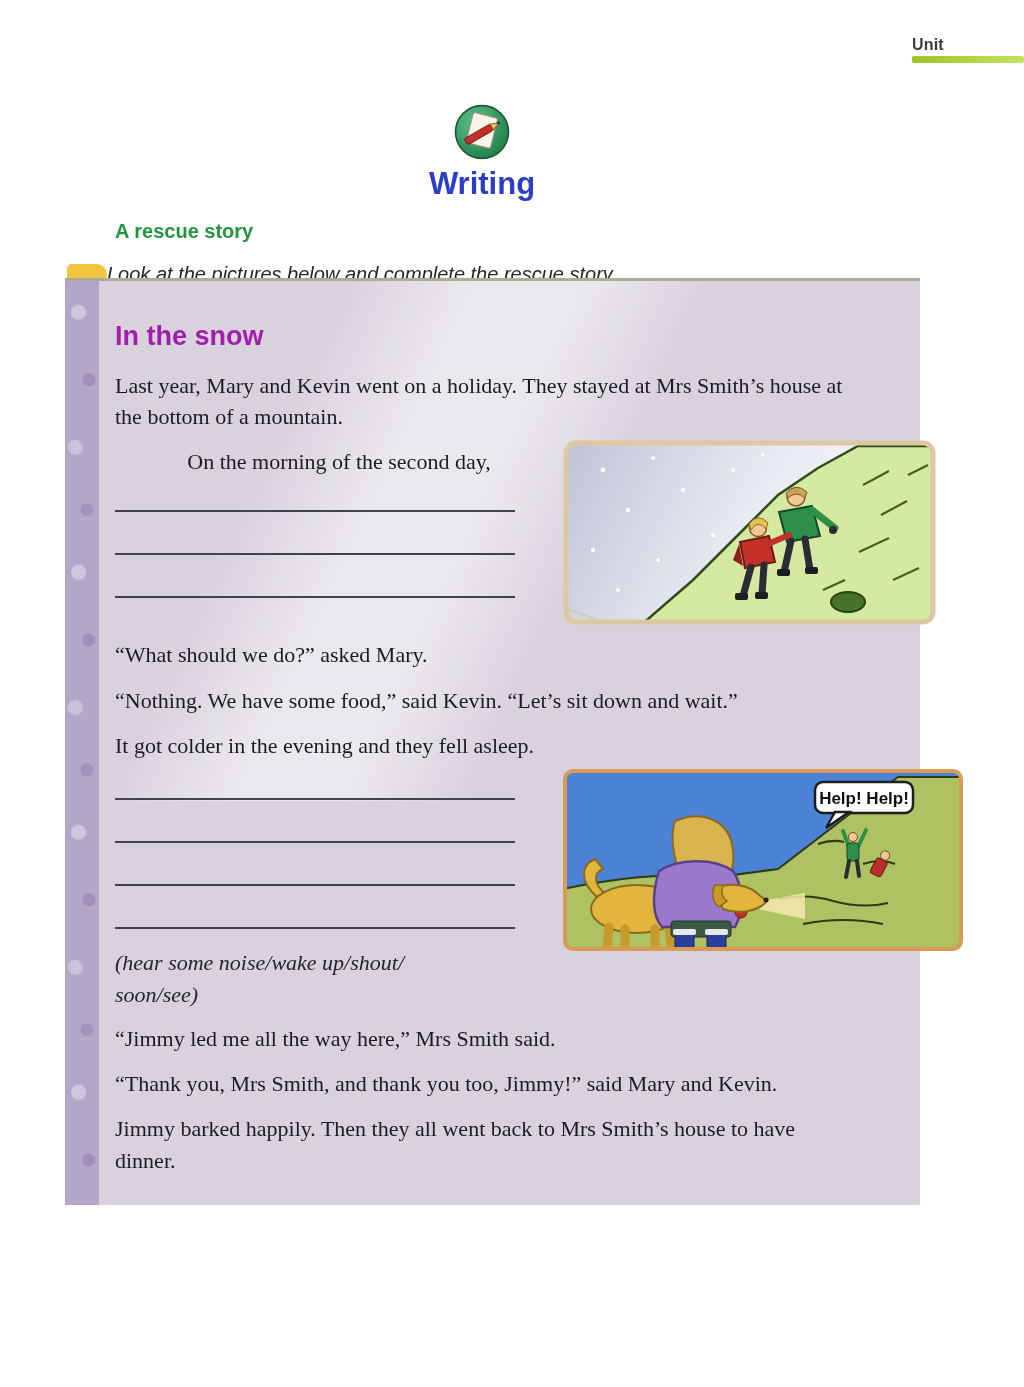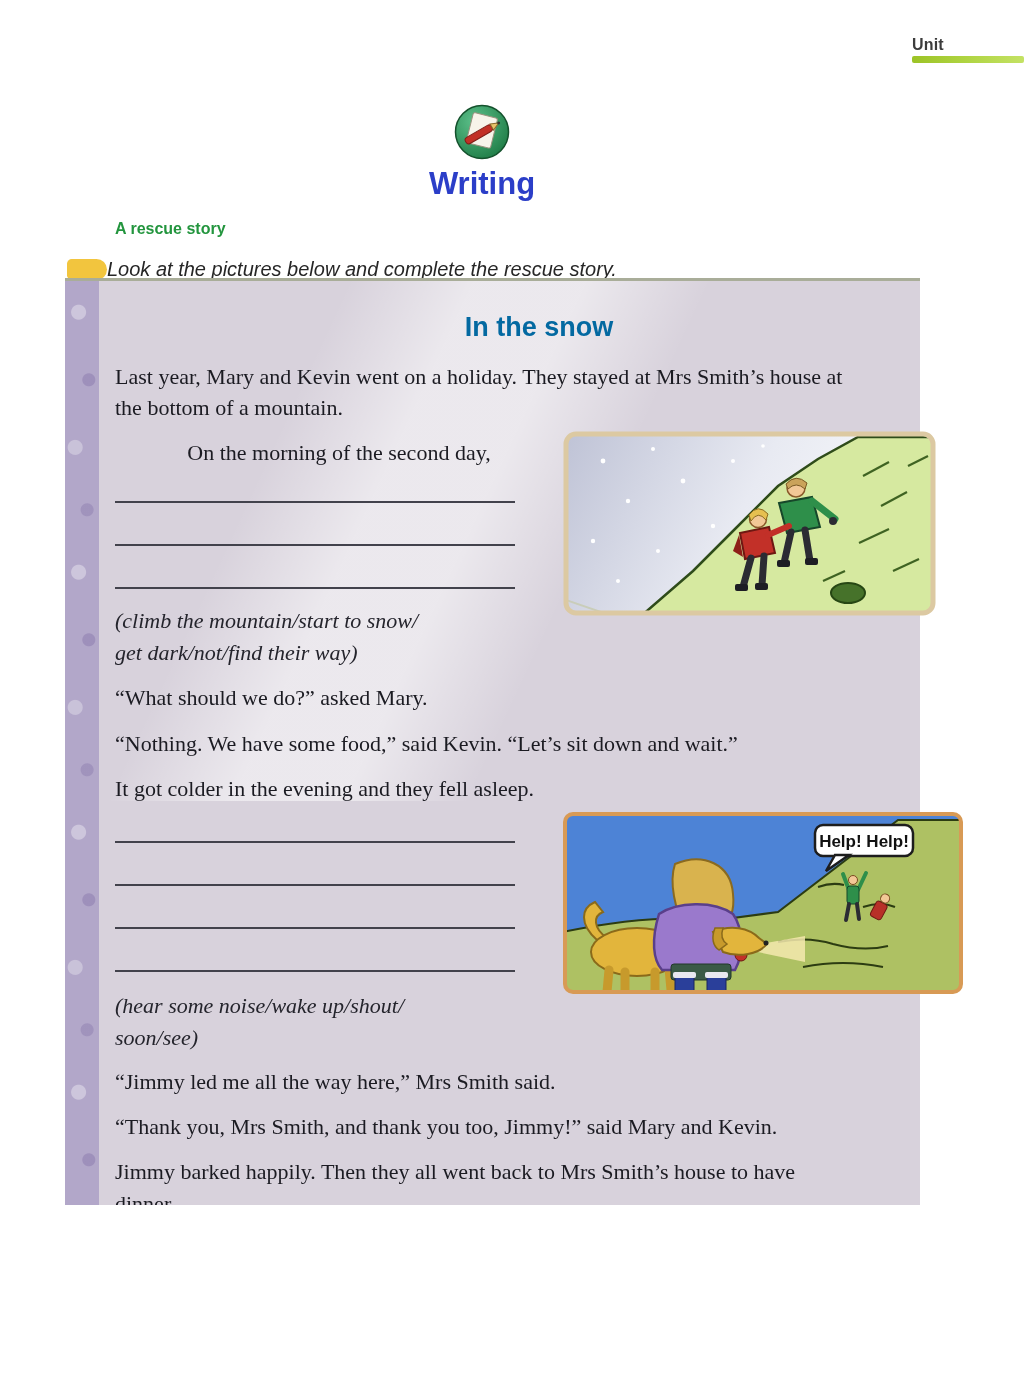--- a/index.html
+++ b/index.html
@@ -27,21 +27,21 @@
   
   .header{position:absolute;top:104px;left:52px;width:860px;}
   .writing-row{display:flex;align-items:center;gap:6px;flex-direction:column;}
   .writing-icon{width:56px;height:56px;display:block;}
   .section-title{
     font-family:"Liberation Sans", sans-serif;
     font-size:31px;font-weight:bold;color:#2b3ec8;margin:0;
   }
   .activity-title{
     font-family:"Liberation Sans", sans-serif;
-    font-size:16px;font-weight:bold;color:#23953e;
+    font-size:20px;font-weight:bold;color:#23953e;
     margin:18px 0 0 63px;
   }
   .instruction{display:flex;align-items:center;margin:20px 0 0 15px;}
   .instruction-bullet{
     width:40px;height:21px;background:#f2c53e;
     border-radius:5px 11px 11px 5px;flex:none;
   }
   .instruction-text{
     font-family:"Liberation Sans", sans-serif;
     font-style:italic;font-size:20px;color:#262626;
@@ -71,22 +71,22 @@
   }
   .panel-body::before{ 
     content:"";position:absolute;left:0;top:0;right:0;height:520px;
     background:linear-gradient(115deg, rgba(255,255,255,0) 22%, rgba(255,255,255,.5) 33%, rgba(255,255,255,.5) 43%, rgba(255,255,255,0) 54%);
     pointer-events:none;
   }
   .panel-body > *{position:relative;}
 
   .story-title{
     font-family:"Liberation Sans", sans-serif;
-    font-size:27px;font-weight:bold;color:#0369a1;
-    text-align:center;margin:13px 0 18px 0;
+    font-size:27px;font-weight:bold;color:#a21caf;
+    margin:22px 0 18px 0;
   }
   .para{font-size:22px;line-height:1.42;margin:0 0 14px 0;max-width:750px;}
   .para.narrow{max-width:705px;}
 
   
   .row{display:flex;align-items:flex-start;}
   .fill-col{flex:none;width:448px;}
   .write-line{height:41px;border-bottom:2px solid #42424c;width:400px;}
   .write-line.short-top{height:32px;}
   .write-line.row2-first{height:29px;}
@@ -151,24 +151,20 @@
       <h3 class="story-title">In the snow</h3>
 
       <p class="para">Last year, Mary and Kevin went on a holiday. They stayed at Mrs Smith’s house at the bottom of a mountain.</p>
 
       <div class="row">
         <div class="fill-col">
           <p class="para" style="margin-bottom:0;text-align:center;">On the morning of the second day,</p>
           <div class="write-line short-top"></div>
           <div class="write-line"></div>
           <div class="write-line"></div>
-          <div class="hint">
-            <div>(climb the mountain/start to snow/</div>
-            <div>get dark/not/find their way)</div>
-          </div>
         </div>
 
         <svg class="scene pic1" viewBox="0 0 373 185">
           <defs>
             <linearGradient id="sky1" x1="0" y1="0" x2="1" y2="0.25">
               <stop offset="0" stop-color="#bfc3d6"></stop>
               <stop offset="0.55" stop-color="#e8eaf2"></stop>
               <stop offset="1" stop-color="#f9fafc"></stop>
             </linearGradient>
             <clipPath id="clip1">

